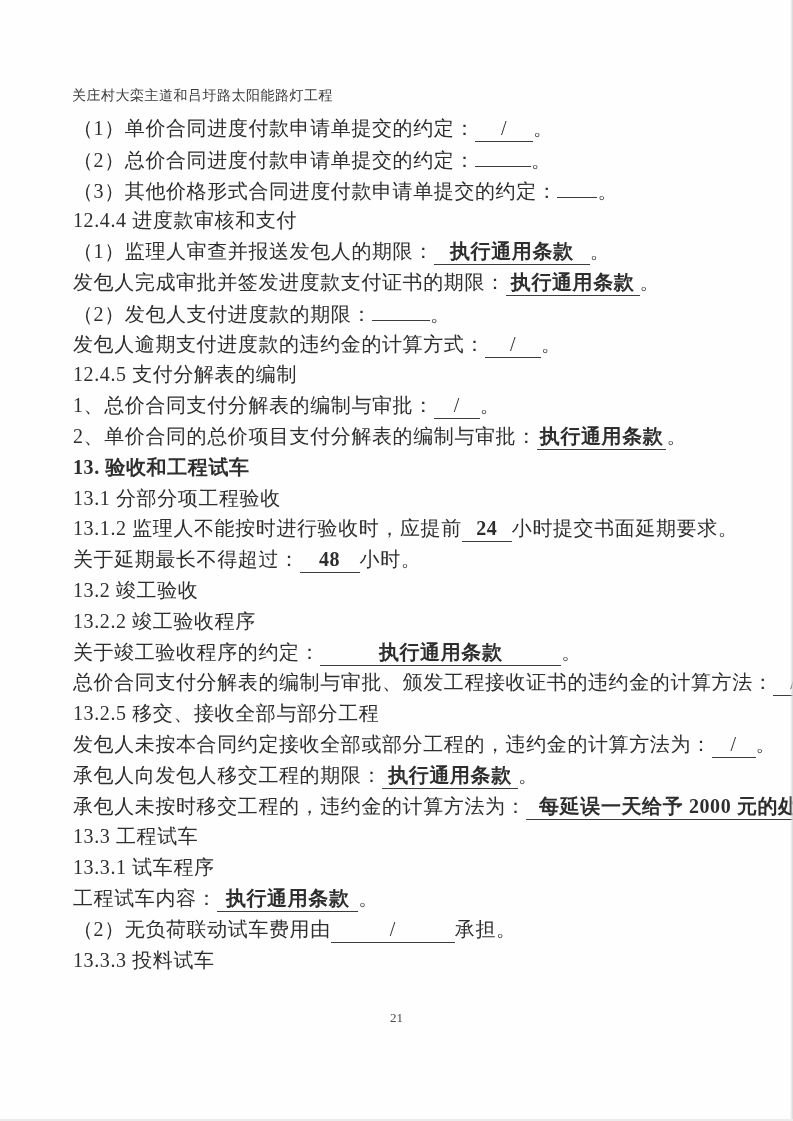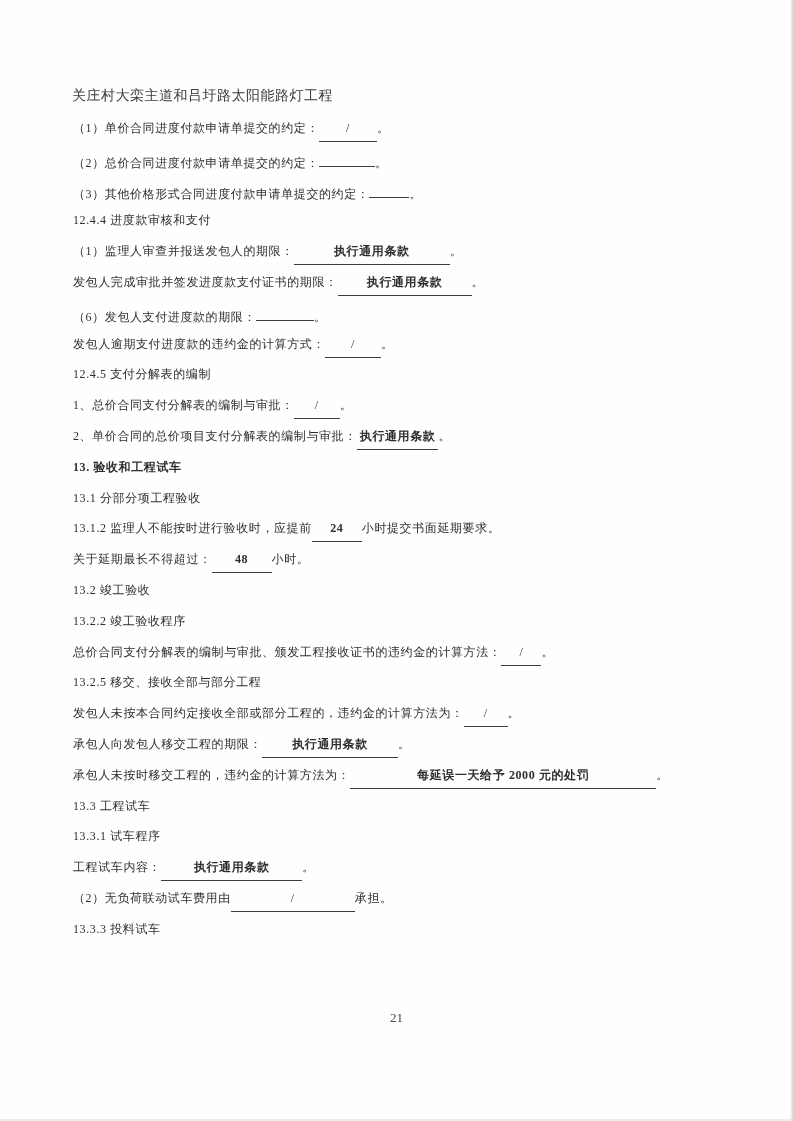--- a/index.html
+++ b/index.html
@@ -35,21 +35,21 @@
     font-size: 14px;
     letter-spacing: 0.5px;
     color: #3a3a3a;
     white-space: nowrap;
   }
   .doc-body {
     position: absolute;
     left: 73px;
     top: 113px;
     right: 40px;
-    font-size: 12px;
+    font-size: 20px;
     letter-spacing: 0.6px;
   }
   .line {
     height: 30.8px;
     line-height: 30.8px;
     white-space: nowrap;
   }
   .line.bold { font-weight: bold; }
   .u {
     display: inline-block;
@@ -77,31 +77,32 @@
 <div class="page">
   <div class="project-title">关庄村大栾主道和吕圩路太阳能路灯工程</div>
 
   <div class="doc-body">
       <div class="line"><span>（1）单价合同进度付款申请单提交的约定：</span><span class="u" style="min-width: 52px;">/</span><span>。</span></div>
       <div class="line"><span>（2）总价合同进度付款申请单提交的约定：</span><span class="u" style="min-width: 50px;"></span><span>。</span></div>
       <div class="line"><span>（3）其他价格形式合同进度付款申请单提交的约定：</span><span class="u" style="min-width: 34px;"></span><span>。</span></div>
       <div class="line"><span>12.4.4  进度款审核和支付</span></div>
       <div class="line"><span>（1）监理人审查并报送发包人的期限：</span><span class="u b" style="min-width: 150px;">执行通用条款</span><span>。</span></div>
       <div class="line"><span>发包人完成审批并签发进度款支付证书的期限：</span><span class="u b" style="min-width: 128px;">执行通用条款</span><span>。</span></div>
-      <div class="line"><span>（6）发包人支付进度款的期限：</span><span class="u" style="min-width: 52px;"></span><span>。</span></div>
+      <div class="line"><span>（2）发包人支付进度款的期限：</span><span class="u" style="min-width: 52px;"></span><span>。</span></div>
       <div class="line"><span>发包人逾期支付进度款的违约金的计算方式：</span><span class="u" style="min-width: 50px;">/</span><span>。</span></div>
       <div class="line"><span>12.4.5  支付分解表的编制</span></div>
       <div class="line"><span>1、总价合同支付分解表的编制与审批：</span><span class="u" style="min-width: 40px;">/</span><span>。</span></div>
       <div class="line"><span>2、单价合同的总价项目支付分解表的编制与审批：</span><span class="u b">执行通用条款</span><span>。</span></div>
       <div class="line bold"><span>13.  验收和工程试车</span></div>
       <div class="line"><span>13.1 分部分项工程验收</span></div>
       <div class="line"><span>13.1.2 监理人不能按时进行验收时，应提前</span><span class="u b" style="min-width: 44px;">24</span><span>小时提交书面延期要求。</span></div>
       <div class="line"><span>关于延期最长不得超过：</span><span class="u b" style="min-width: 54px;">48</span><span>小时。</span></div>
       <div class="line"><span>13.2 竣工验收</span></div>
       <div class="line"><span>13.2.2 竣工验收程序</span></div>
+      <div class="line"><span>关于竣工验收程序的约定：</span><span class="u b" style="min-width: 235px;">执行通用条款</span><span>。</span></div>
       <div class="line"><span>总价合同支付分解表的编制与审批、颁发工程接收证书的违约金的计算方法：</span><span class="u" style="min-width: 34px;">/</span><span>。</span></div>
       <div class="line"><span>13.2.5 移交、接收全部与部分工程</span></div>
       <div class="line"><span>发包人未按本合同约定接收全部或部分工程的，违约金的计算方法为：</span><span class="u" style="min-width: 38px;">/</span><span>。</span></div>
       <div class="line"><span>承包人向发包人移交工程的期限：</span><span class="u b" style="min-width: 130px;">执行通用条款</span><span>。</span></div>
       <div class="line"><span>承包人未按时移交工程的，违约金的计算方法为：</span><span class="u b" style="min-width: 300px;">每延误一天给予 2000 元的处罚</span><span>。</span></div>
       <div class="line"><span>13.3 工程试车</span></div>
       <div class="line"><span>13.3.1 试车程序</span></div>
       <div class="line"><span>工程试车内容：</span><span class="u b" style="min-width: 135px;">执行通用条款</span><span>。</span></div>
       <div class="line"><span>（2）无负荷联动试车费用由</span><span class="u" style="min-width: 118px;">/</span><span>承担。</span></div>
       <div class="line"><span>13.3.3 投料试车</span></div>

